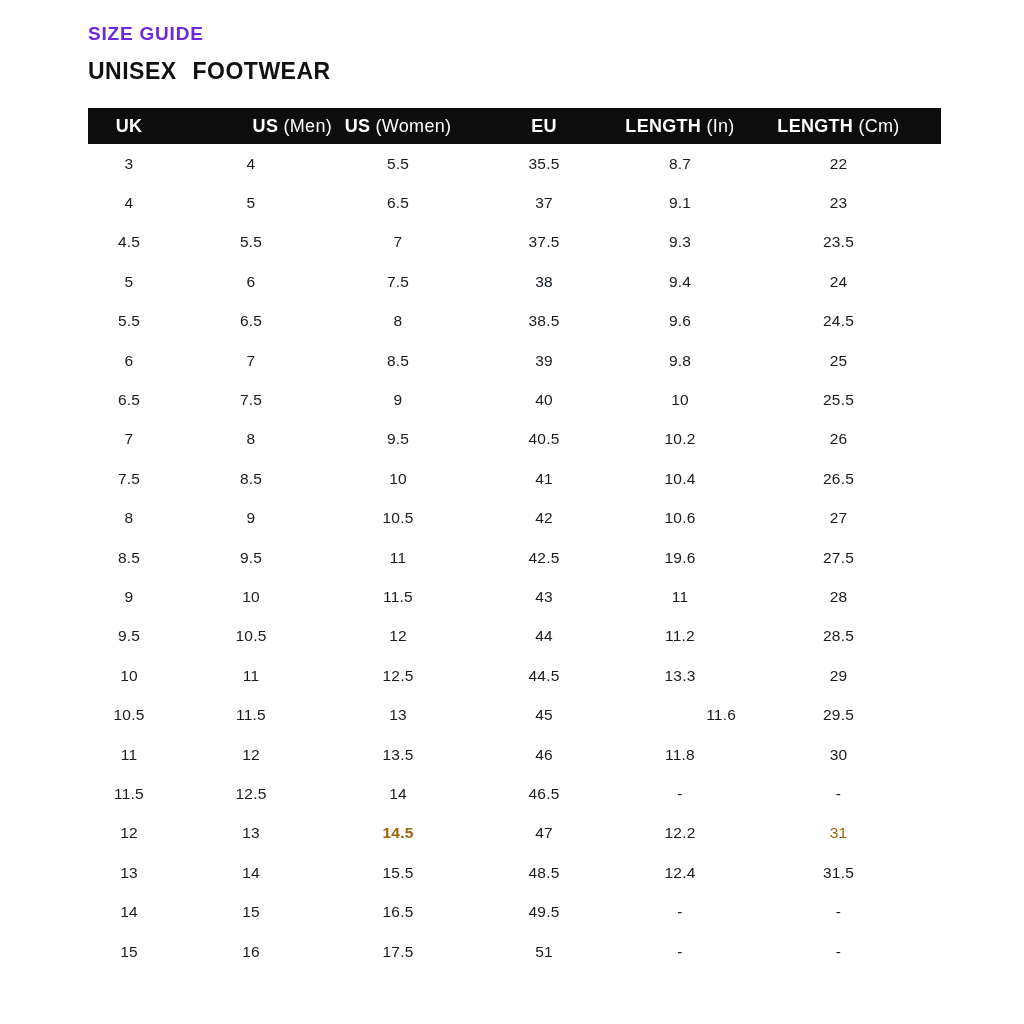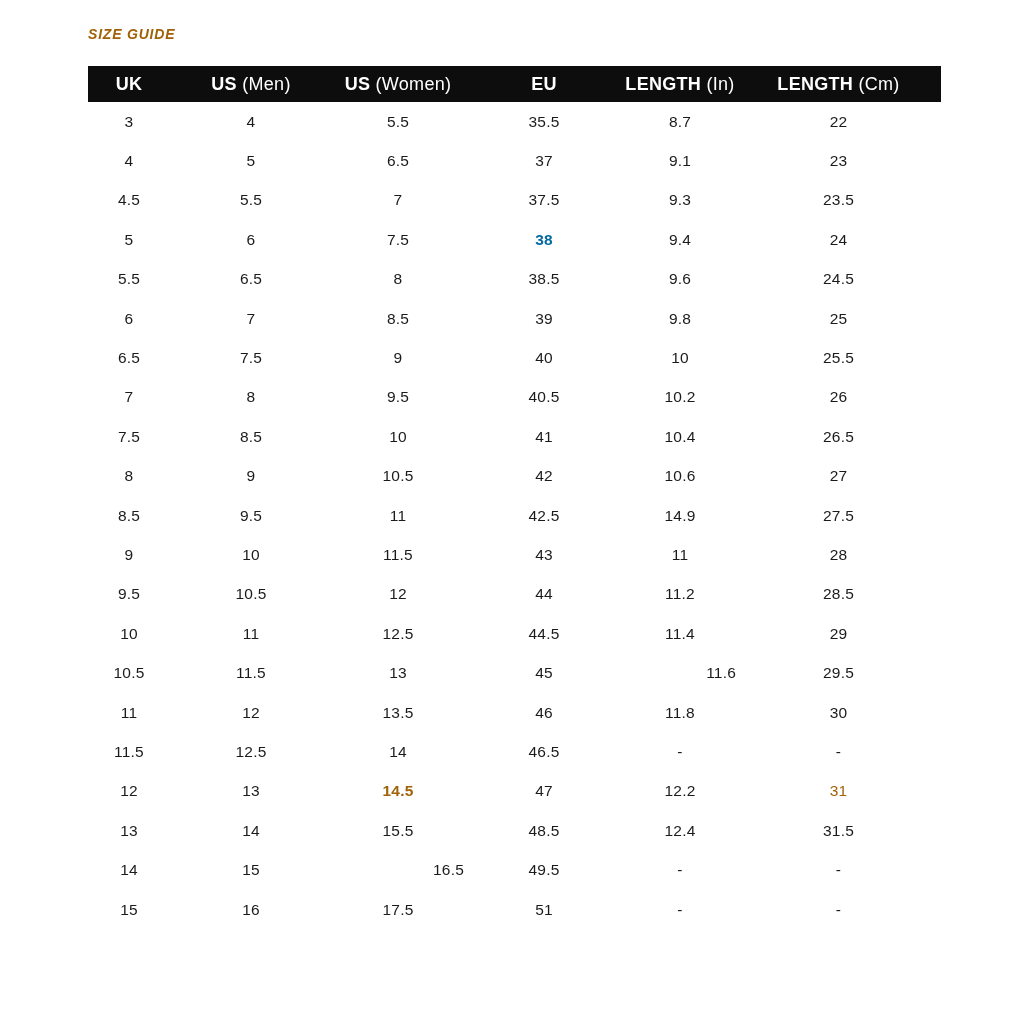--- a/index.html
+++ b/index.html
@@ -11,26 +11,25 @@
     color: #1b1b1b;
     overflow: hidden;
   }
   .page {
     width: 1024px;
     height: 1024px;
     background: #ffffff;
     padding: 26px 82px 0 88px;
   }
   .eyebrow {
-    font-size: 14px;
+    font-size: 19px;
     line-height: 16px;
     font-weight: 700;
     letter-spacing: 0.8px;
-    color: #a16207;
-    font-style: italic;
+    color: #6d28d9;
   }
   .title {
     margin-top: 16px;
     font-size: 23px;
     line-height: 26px;
     font-weight: 700;
     letter-spacing: 0.5px;
     word-spacing: 9px;
     color: #111111;
   }
@@ -72,34 +71,35 @@
     color: #1b1b1b;
     padding: 0;
     letter-spacing: 0.2px;
   }
 </style>
 </head>
 <body>
 
 <div class="page">
   <div class="eyebrow">SIZE GUIDE</div>
+  <div class="title">UNISEX FOOTWEAR</div>
 
   <table class="size-table">
     <colgroup>
       <col class="c1">
         <col class="c2">
         <col class="c3">
       <col class="c4">
         <col class="c5">
         <col class="c6">
     </colgroup>
     <thead>
       <tr style="background: rgb(13, 13, 13);">
           <th style="color: rgb(255, 255, 255);"><span class="hb">UK</span></th>
-          <th style="color: rgb(255, 255, 255);"><span class="hb">US</span><span class="hl">&nbsp;(Men)</span></th>
+          <th style="color: rgb(255, 255, 255); text-align: right;"><span class="hb">US</span><span class="hl">&nbsp;(Men)</span></th>
           <th style="color: rgb(255, 255, 255);"><span class="hb">US</span><span class="hl">&nbsp;(Women)</span></th>
           <th style="color: rgb(255, 255, 255);"><span class="hb">EU</span></th>
           <th style="color: rgb(255, 255, 255);"><span class="hb">LENGTH</span><span class="hl">&nbsp;(In)</span></th>
           <th style="color: rgb(255, 255, 255);"><span class="hb">LENGTH</span><span class="hl">&nbsp;(Cm)</span></th>
         </tr>
     </thead>
     <tbody>
         <tr>
           <td style="color: rgb(27, 27, 27);">3</td>
           <td style="color: rgb(27, 27, 27);">4</td>
@@ -121,21 +121,21 @@
           <td style="color: rgb(27, 27, 27);">5.5</td>
           <td style="color: rgb(27, 27, 27);">7</td>
           <td style="color: rgb(27, 27, 27);">37.5</td>
           <td style="color: rgb(27, 27, 27);">9.3</td>
           <td style="color: rgb(27, 27, 27);">23.5</td>
         </tr>
         <tr>
           <td style="color: rgb(27, 27, 27);">5</td>
           <td style="color: rgb(27, 27, 27);">6</td>
           <td style="color: rgb(27, 27, 27);">7.5</td>
-          <td style="color: #0369a1; font-weight: bold;">38</td>
+          <td style="color: #0f172a;">38</td>
           <td style="color: rgb(27, 27, 27);">9.4</td>
           <td style="color: rgb(27, 27, 27);">24</td>
         </tr>
         <tr>
           <td style="color: rgb(27, 27, 27);">5.5</td>
           <td style="color: rgb(27, 27, 27);">6.5</td>
           <td style="color: rgb(27, 27, 27);">8</td>
           <td style="color: rgb(27, 27, 27);">38.5</td>
           <td style="color: rgb(27, 27, 27);">9.6</td>
           <td style="color: rgb(27, 27, 27);">24.5</td>
@@ -178,21 +178,21 @@
           <td style="color: rgb(27, 27, 27);">10.5</td>
           <td style="color: rgb(27, 27, 27);">42</td>
           <td style="color: rgb(27, 27, 27);">10.6</td>
           <td style="color: rgb(27, 27, 27);">27</td>
         </tr>
         <tr>
           <td style="color: rgb(27, 27, 27);">8.5</td>
           <td style="color: rgb(27, 27, 27);">9.5</td>
           <td style="color: rgb(27, 27, 27);">11</td>
           <td style="color: rgb(27, 27, 27);">42.5</td>
-          <td style="color: rgb(27, 27, 27);">14.9</td>
+          <td style="color: rgb(27, 27, 27);">19.6</td>
           <td style="color: rgb(27, 27, 27);">27.5</td>
         </tr>
         <tr>
           <td style="color: rgb(27, 27, 27);">9</td>
           <td style="color: rgb(27, 27, 27);">10</td>
           <td style="color: rgb(27, 27, 27);">11.5</td>
           <td style="color: rgb(27, 27, 27);">43</td>
           <td style="color: rgb(27, 27, 27);">11</td>
           <td style="color: rgb(27, 27, 27);">28</td>
         </tr>
@@ -202,21 +202,21 @@
           <td style="color: rgb(27, 27, 27);">12</td>
           <td style="color: rgb(27, 27, 27);">44</td>
           <td style="color: rgb(27, 27, 27);">11.2</td>
           <td style="color: rgb(27, 27, 27);">28.5</td>
         </tr>
         <tr>
           <td style="color: rgb(27, 27, 27);">10</td>
           <td style="color: rgb(27, 27, 27);">11</td>
           <td style="color: rgb(27, 27, 27);">12.5</td>
           <td style="color: rgb(27, 27, 27);">44.5</td>
-          <td style="color: rgb(27, 27, 27);">11.4</td>
+          <td style="color: rgb(27, 27, 27);">13.3</td>
           <td style="color: rgb(27, 27, 27);">29</td>
         </tr>
         <tr>
           <td style="color: rgb(27, 27, 27);">10.5</td>
           <td style="color: rgb(27, 27, 27);">11.5</td>
           <td style="color: rgb(27, 27, 27);">13</td>
           <td style="color: rgb(27, 27, 27);">45</td>
           <td style="color: rgb(27, 27, 27); text-align: right;">11.6</td>
           <td style="color: rgb(27, 27, 27);">29.5</td>
         </tr>
@@ -248,21 +248,21 @@
           <td style="color: rgb(27, 27, 27);">13</td>
           <td style="color: rgb(27, 27, 27);">14</td>
           <td style="color: rgb(27, 27, 27);">15.5</td>
           <td style="color: rgb(27, 27, 27);">48.5</td>
           <td style="color: rgb(27, 27, 27);">12.4</td>
           <td style="color: rgb(27, 27, 27);">31.5</td>
         </tr>
         <tr>
           <td style="color: rgb(27, 27, 27);">14</td>
           <td style="color: rgb(27, 27, 27);">15</td>
-          <td style="color: rgb(27, 27, 27); text-align: right;">16.5</td>
+          <td style="color: rgb(27, 27, 27);">16.5</td>
           <td style="color: rgb(27, 27, 27);">49.5</td>
           <td style="color: rgb(27, 27, 27);">-</td>
           <td style="color: rgb(27, 27, 27);">-</td>
         </tr>
         <tr>
           <td style="color: rgb(27, 27, 27);">15</td>
           <td style="color: rgb(27, 27, 27);">16</td>
           <td style="color: rgb(27, 27, 27);">17.5</td>
           <td style="color: rgb(27, 27, 27);">51</td>
           <td style="color: rgb(27, 27, 27);">-</td>

